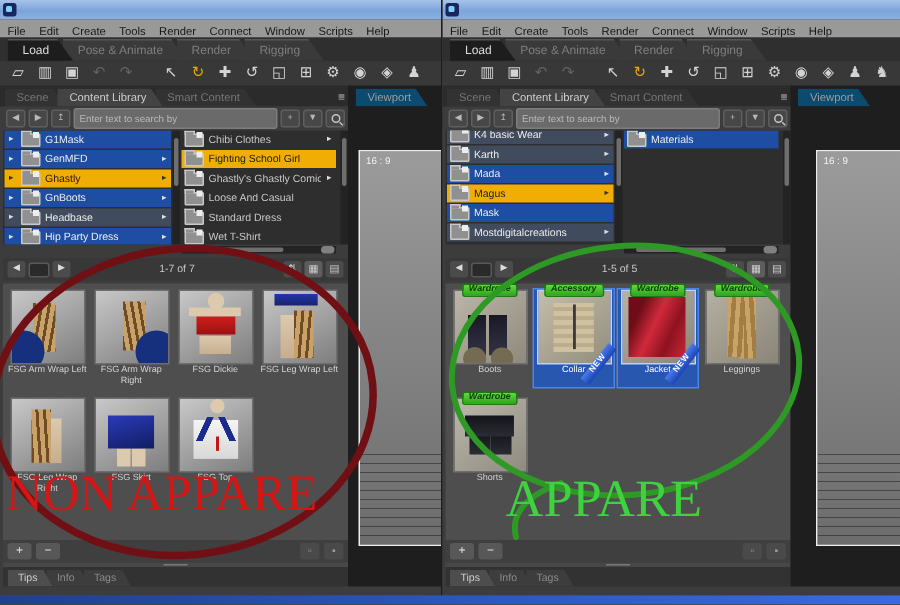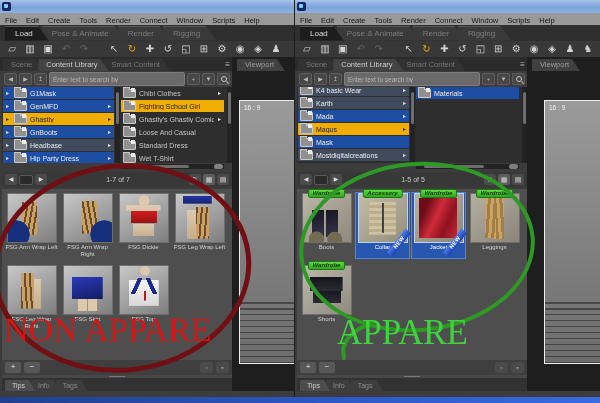--- a/index.html
+++ b/index.html
@@ -114,21 +114,21 @@
   .splitter::after{content:"";position:absolute;left:50%;top:1px;width:16px;height:1px;background:#7a7a7a;transform:translateX(-50%);}
 
   .bottomtabs{position:absolute;bottom:0;left:0;right:0;height:13px;background:#323232;
     display:flex;align-items:flex-end;padding-left:3px;}
   .btab{height:11px;line-height:11px;padding:0 10px 0 7px;font-size:7px;color:#8a8a8a;background:#3d3d3d;
     clip-path:polygon(0 0,calc(100% - 6px) 0,100% 100%,0 100%);margin-right:-4px;}
   .btab.active{background:#4d4d4d;color:#cecece;z-index:2;}
 
   .vpane{position:absolute;top:57px;left:232px;right:0;bottom:6px;background:#1e1e1e;overflow:hidden;}
   .vptab{position:absolute;top:2px;left:5px;height:12px;line-height:12px;padding:0 11px 0 8px;font-size:7.5px;
-    color:#9c9c9c;background:#404040;clip-path:polygon(0 0,calc(100% - 8px) 0,100% 100%,0 100%);}
+    color:#9c9c9c;background:#0c4a6e;clip-path:polygon(0 0,calc(100% - 8px) 0,100% 100%,0 100%);}
   .vframe{position:absolute;top:43px;height:262px;border:1px solid #eee;
     background:
       repeating-linear-gradient(0deg,rgba(25,25,25,.5) 0 1px,rgba(0,0,0,0) 1px 6px) 0 100%/100% 25% no-repeat,
       linear-gradient(#9b9b9b,#6c6c6c);}
   #winL .vframe{left:7px;right:-2px;}
   #winR .vframe{left:17px;right:-2px;}
   .aspect{position:absolute;top:3px;left:4px;font-size:6.5px;color:#f4f4f4;}
 
   .taskbar{position:absolute;left:0;right:0;bottom:0;height:6px;z-index:60;
     background:linear-gradient(90deg,#20408e,#2c58c4 55%,#3a6ae2);}

